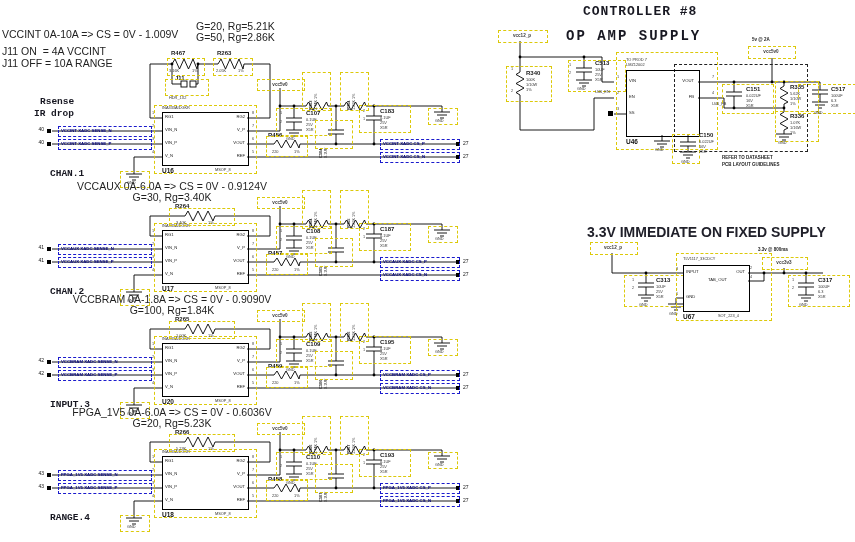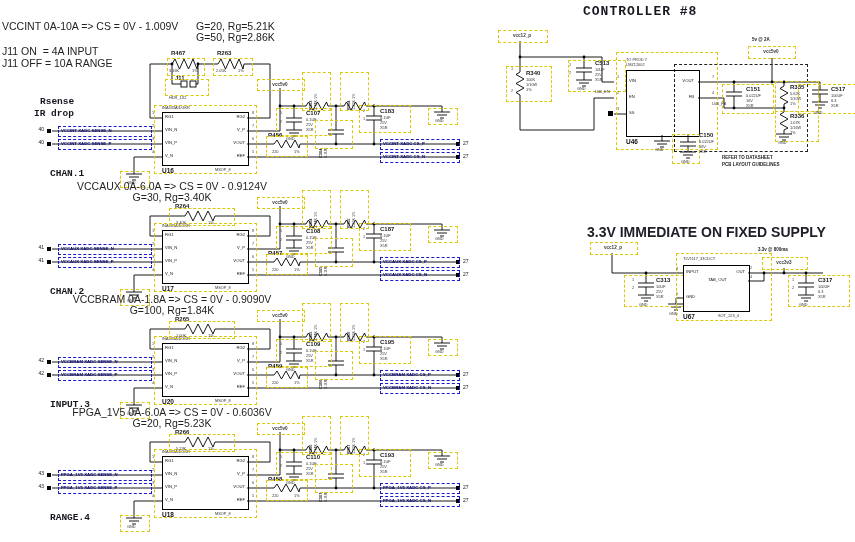--- a/index.html
+++ b/index.html
@@ -122,24 +122,24 @@
           <rect x="25" y="50" width="4" height="4"></rect>
       <rect x="434" y="50" width="4" height="4"></rect>
           <rect x="434" y="63" width="4" height="4"></rect>
     </g>
   </symbol>
 </defs>
 </svg>
 
 <div id="page">
 
-  <div class="note" style="left:2px;top:21px">VCCINT 0A-10A =&gt; CS = 0V - 1.009V</div>
+  <div class="note" style="left:2px;top:29px">VCCINT 0A-10A =&gt; CS = 0V - 1.009V</div>
   <div class="note" style="left:196px;top:21px">G=20, Rg=5.21K</div>
   <div class="note" style="left:196px;top:32px">G=50, Rg=2.86K</div>
-  <div class="note" style="left:2px;top:46px">J11 ON  = 4A INPUT</div>
+  <div class="note" style="left:2px;top:46px">J11 ON  = 4A VCCINT</div>
   <div class="note" style="left:2px;top:58px">J11 OFF = 10A RANGE</div>
   <div class="mono9" style="left:40px;top:96px">Rsense</div>
   <div class="mono9" style="left:34px;top:108px">IR drop</div>
 
   <div id="channels-host">
   <div class="chan chA0">
     <svg class="cws" viewBox="0 -50 470 150">
           <use href="#cw1"></use>
         </svg>
     <div class="hdr" style="top:-30px"></div>
@@ -447,20 +447,21 @@
     <span class="cname" style="left:149px;top:-42px">R467</span>
     <span class="cval" style="left:147px;top:-23.5px">3.16K</span>
     <span class="cval" style="left:170px;top:-23.5px">1%</span>
     <div class="ybox" style="left:145px;top:-34px;width:36px;height:16px"></div>
     <span class="cname" style="left:153px;top:-17px">J11</span>
     <div class="ybox" style="left:143px;top:-13px;width:42px;height:15px"></div>
     <span class="cval" style="left:147px;top:4px">HDR_1X2</span>
   </div>
 
   <div class="title" style="left:583px;top:4px">CONTROLLER #8</div>
+  <div class="subtitle" style="left:566px;top:28px">OP AMP SUPPLY</div>
 
   <div class="abs" style="left:498px;top:24px;width:357px;height:176px">
     <svg class="abs" style="left:0;top:0" width="357" height="176" viewBox="0 0 357 176">
       <g class="wl">
         <path d="M22,17V48M22,33H104V58H116"></path>
         <polyline points="22,48 18,50.5 26,55 18,59.5 26,64 18,68.5 22,71"></polyline>
         <path d="M22,71V106H96V74H116"></path>
         <path d="M86,33V44M78,44h16M78,48h16M86,48V56M78,56h16M81,59h10M84,62h4"></path>
         <path d="M116,90H128"></path>
         <path d="M200,58h12M200,74h12M212,58H322M274,34V58"></path>

